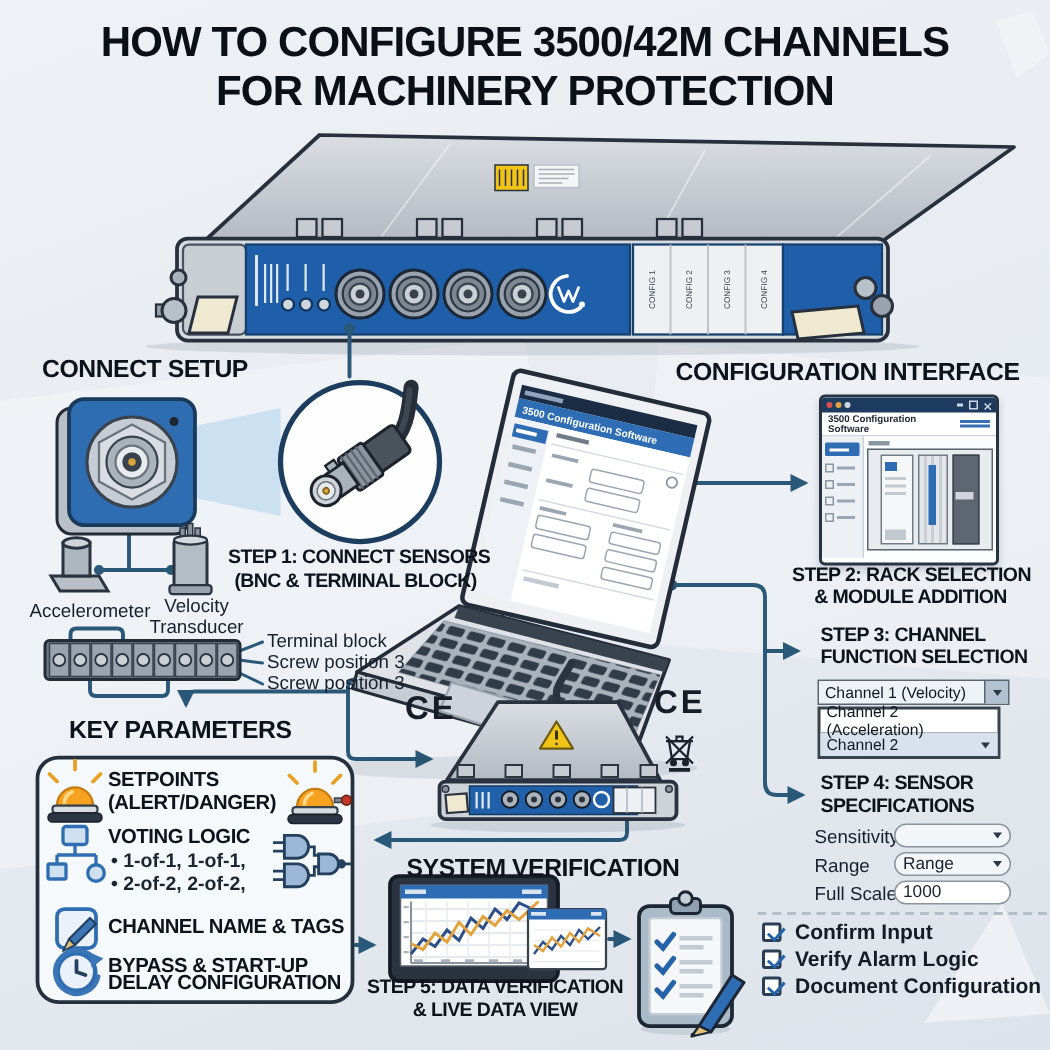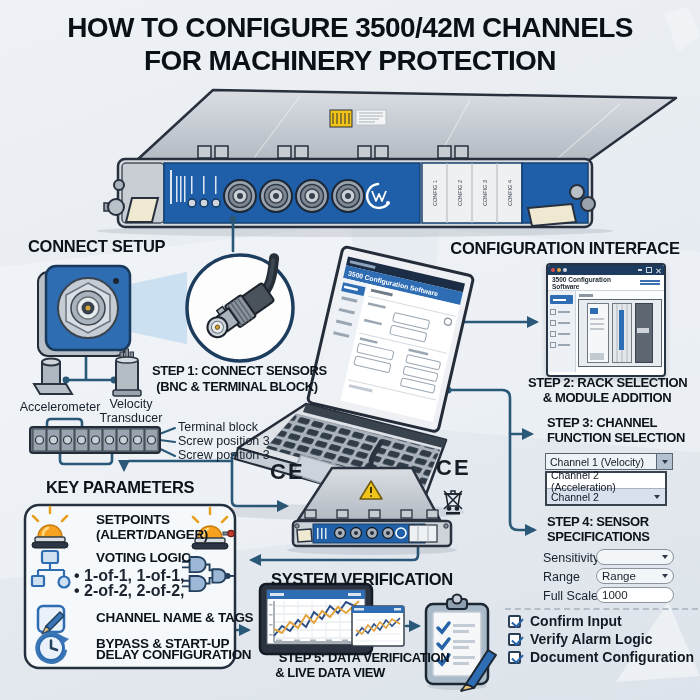--- a/index.html
+++ b/index.html
@@ -4,22 +4,22 @@
 <style>
   html,body{margin:0;padding:0;}
   #stage{position:relative;width:700px;height:700px;overflow:hidden;
     background:linear-gradient(160deg,#eef1f5 0%,#e6ebf1 55%,#dde3ea 100%);
     font-family:"Liberation Sans",sans-serif;}
   .t{position:absolute;color:#0d131a;line-height:1.08;white-space:nowrap;}
   .hd{font-weight:800;font-size:16.5px;letter-spacing:-0.3px;}
   .step{font-weight:800;font-size:13px;letter-spacing:-0.4px;}
   .ctr{text-align:center;}
   .sm{font-size:12.5px;font-weight:500;color:#17202b;}
-  .kp{font-weight:800;font-size:13.5px;letter-spacing:-0.3px;margin-left:24px;}
-  .kpb{font-weight:600;font-size:16px;color:#1b242f;}
+  .kp{font-weight:800;font-size:13.5px;letter-spacing:-0.3px;}
+  .kpb{font-weight:600;font-size:13px;color:#1b242f;}
   .title{font-weight:800;font-size:28px;letter-spacing:-0.6px;color:#0b1016;text-align:center;width:700px;}
   .ce{font-size:22px;font-weight:600;letter-spacing:2px;color:#161d26;}
   svg{position:absolute;left:0;top:0;}
   
   .win{position:absolute;left:546px;top:263px;width:116px;height:110px;background:#fff;
        border:2px solid #273444;border-radius:4px;box-shadow:0 3px 6px rgba(20,30,45,.18);overflow:hidden;}
   .win-tb{height:10px;background:#1d3a5f;display:flex;align-items:center;padding:0 3px;gap:2px;}
   .dotw{width:4px;height:4px;border-radius:50%;}
   .win-sp{flex:1;}
   .wc-dash{width:4px;height:1.5px;background:#cfd8e0;margin-right:2px;}
@@ -513,21 +513,21 @@
 <div class="t kpb" style="left:74px;top:567px;">• 1-of-1, 1-of-1,</div>
 <div class="t kpb" style="left:74px;top:582px;">• 2-of-2, 2-of-2,</div>
 <div class="t kp" style="left:72px;top:611px;">CHANNEL NAME &amp; TAGS</div>
 <div class="t kp" style="left:72px;top:637px;">BYPASS &amp; START-UP</div>
 <div class="t kp" style="left:72px;top:648px;">DELAY CONFIGURATION</div>
 
 <div class="t ce" style="left:270px;top:460px;">CE</div>
 <div class="t ce" style="left:436px;top:456px;">CE</div>
 
 <div class="t hd ctr" style="left:262px;top:571px;width:200px;">SYSTEM VERIFICATION</div>
-<div class="t step ctr" style="left:235px;top:651px;width:190px;padding-left:34px;">STEP 5: DATA VERIFICATION</div>
+<div class="t step ctr" style="left:235px;top:651px;width:190px;">STEP 5: DATA VERIFICATION</div>
 <div class="t step ctr" style="left:235px;top:666px;width:190px;">&amp; LIVE DATA VIEW</div>
 
 <div class="win">
   <div class="win-tb">
     <div class="dotw" style="background:#d94f4f"></div>
     <div class="dotw" style="background:#e0a343"></div>
     <div class="dotw" style="background:#cfd8e0"></div>
     <div class="win-sp"></div>
     <div class="wc-dash"></div>
     <div class="wc-sq"></div>

